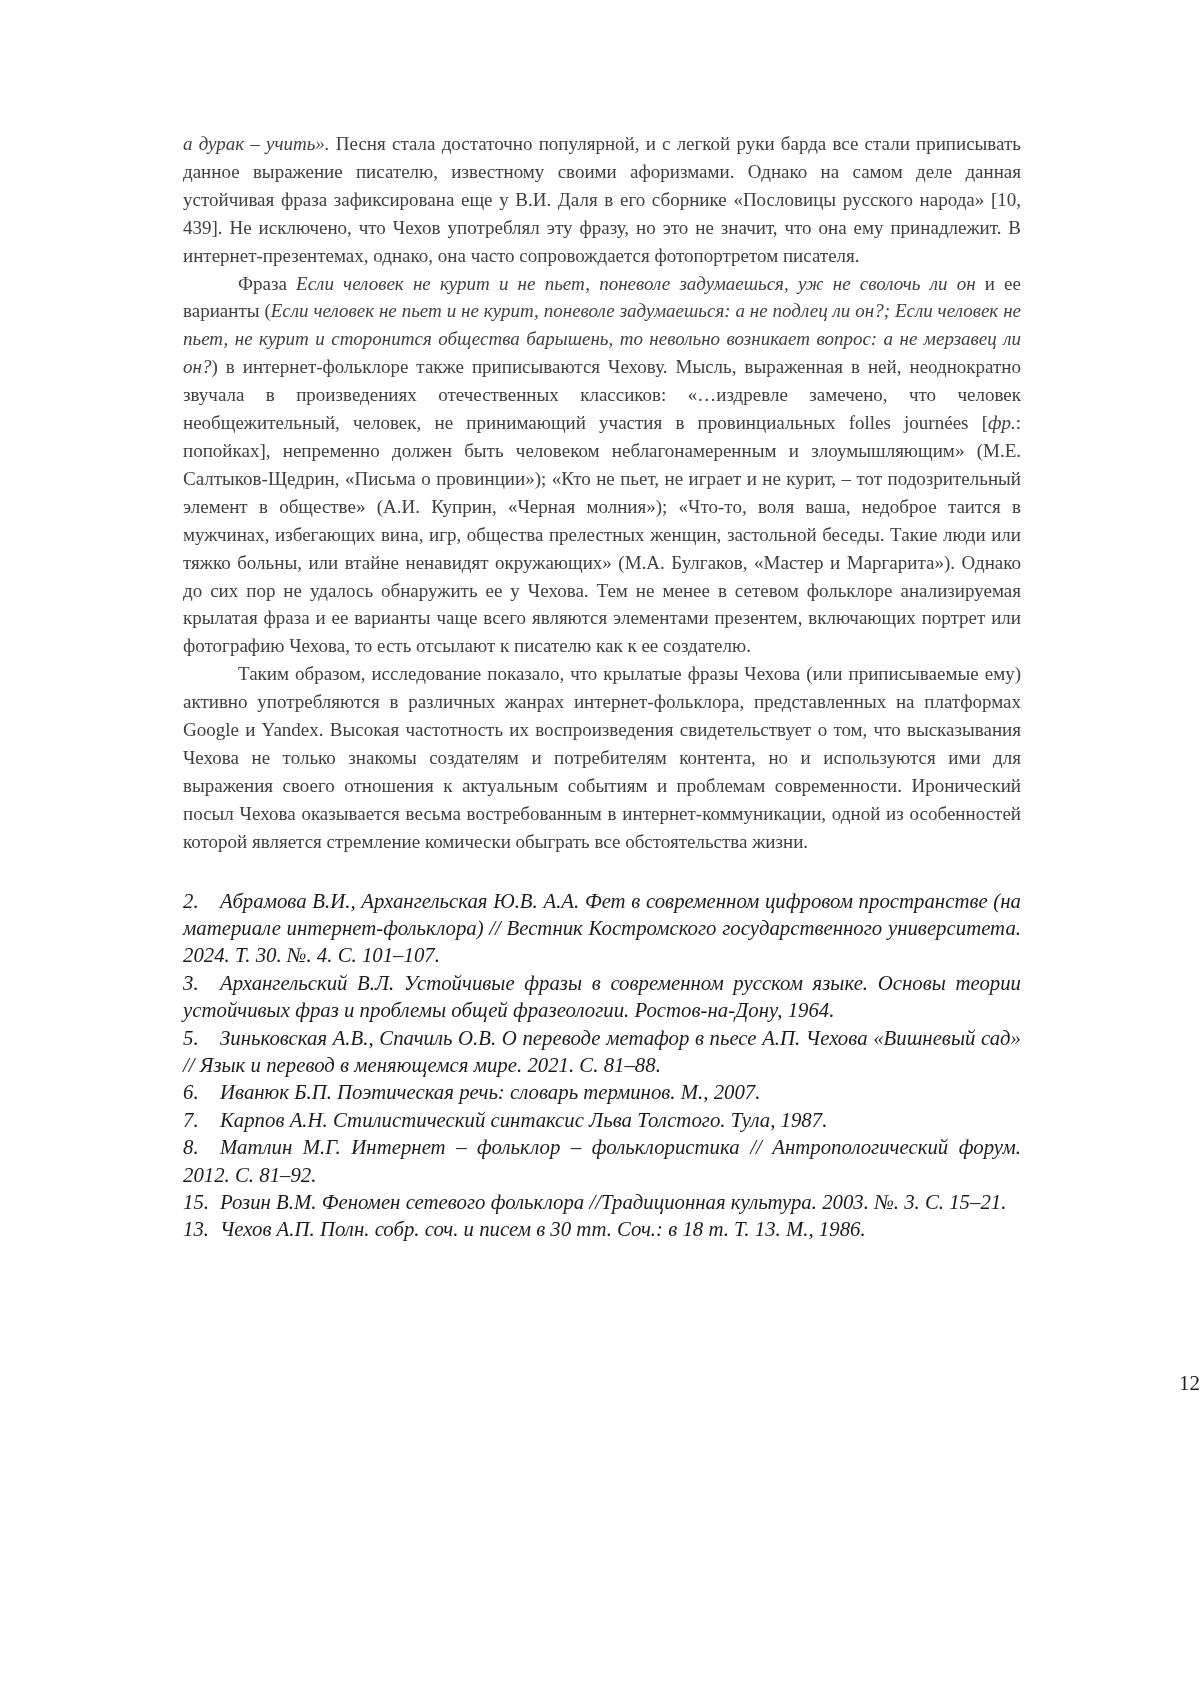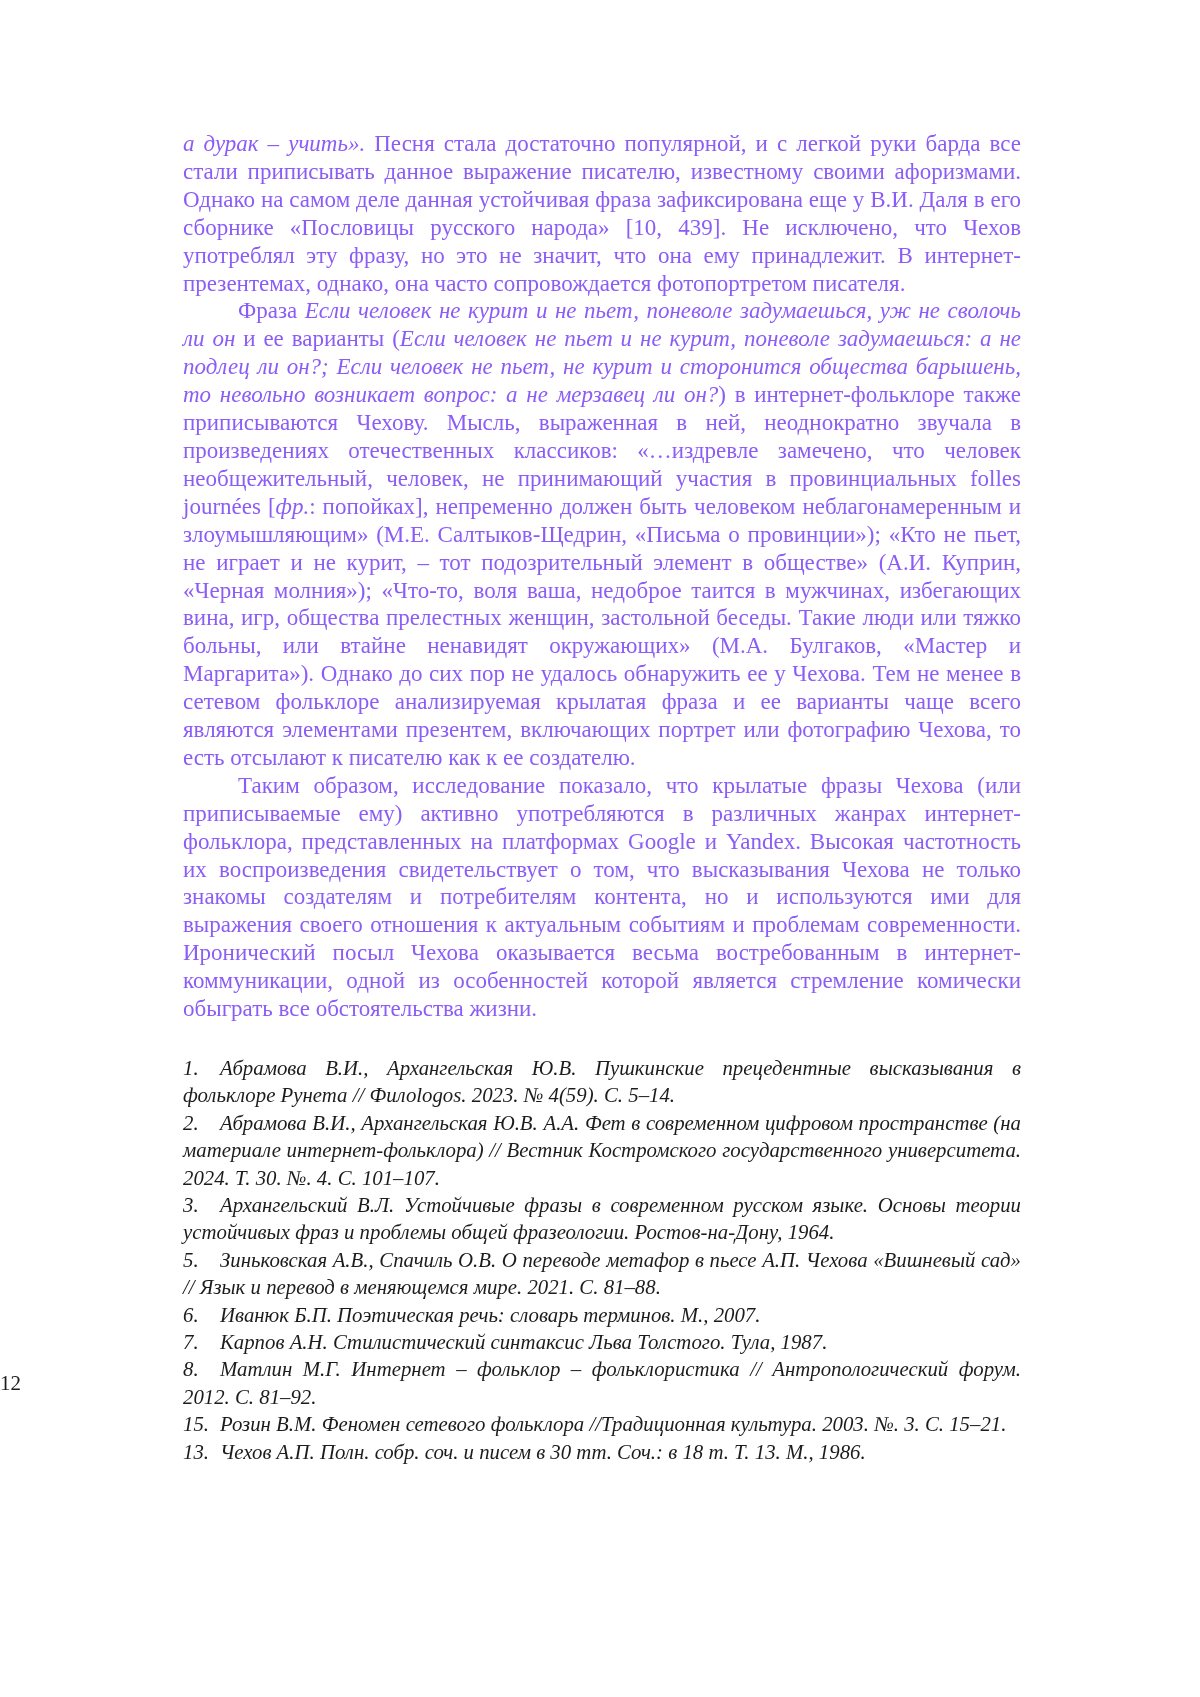--- a/index.html
+++ b/index.html
@@ -17,24 +17,24 @@
     overflow: hidden;
   }
   .content {
     position: absolute;
     left: 183px;
     top: 130px;
     width: 838px;
   }
   .para {
     margin: 0;
-    font-size: 23px;
+    font-size: 19px;
     line-height: 27.9px;
     text-align: justify;
-    color: #8b5cf6;
+    color: #404040;
   }
   .para.indent { text-indent: 55px; }
   .para em { font-style: italic; }
   .refs { margin-top: 31px; }
   .ref {
     margin: 0;
     font-size: 20.8px;
     line-height: 27.4px;
     font-style: italic;
     text-align: justify;
@@ -43,37 +43,36 @@
   .ref-num {
     display: inline-block;
     min-width: 37px;
     font-style: italic;
   }
   .page-number {
     position: absolute;
     top: 1371px;
     left: 0;
     width: 100%;
-    text-align: left;
+    text-align: right;
     font-size: 21px;
     color: #1c1c1c;
   }
 </style>
 </head>
 <body>
 
 <div class="page">
   <div class="content">
     <div>
         <p class="para"><em>а дурак – учить».</em><span> Песня стала достаточно популярной, и с легкой руки барда все стали приписывать данное выражение писателю, известному своими афоризмами. Однако на самом деле данная устойчивая фраза зафиксирована еще у В.И. Даля в его сборнике «Пословицы русского народа» [10, 439]. Не исключено, что Чехов употреблял эту фразу, но это не значит, что она ему принадлежит. В интернет-презентемах, однако, она часто сопровождается фотопортретом писателя.</span></p>
         <p class="para indent"><span>Фраза </span><em>Если человек не курит и не пьет, поневоле задумаешься, уж не сволочь ли он</em><span> и ее варианты (</span><em>Если человек не пьет и не курит, поневоле задумаешься: а не подлец ли он?; Если человек не пьет, не курит и сторонится общества барышень, то невольно возникает вопрос: а не мерзавец ли он?</em><span>) в интернет-фольклоре также приписываются Чехову. Мысль, выраженная в ней, неоднократно звучала в произведениях отечественных классиков: «…издревле замечено, что человек необщежительный, человек, не принимающий участия в провинциальных folles journées [</span><em>фр.</em><span>: попойках], непременно должен быть человеком неблагонамеренным и злоумышляющим» (М.Е. Салтыков-Щедрин, «Письма о провинции»); «Кто не пьет, не играет и не курит, – тот подозрительный элемент в обществе» (А.И. Куприн, «Черная молния»); «Что-то, воля ваша, недоброе таится в мужчинах, избегающих вина, игр, общества прелестных женщин, застольной беседы. Такие люди или тяжко больны, или втайне ненавидят окружающих» (М.А. Булгаков, «Мастер и Маргарита»). Однако до сих пор не удалось обнаружить ее у Чехова. Тем не менее в сетевом фольклоре анализируемая крылатая фраза и ее варианты чаще всего являются элементами презентем, включающих портрет или фотографию Чехова, то есть отсылают к писателю как к ее создателю.</span></p>
         <p class="para indent"><span>Таким образом, исследование показало, что крылатые фразы Чехова (или приписываемые ему) активно употребляются в различных жанрах интернет-фольклора, представленных на платформах Google и Yandex. Высокая частотность их воспроизведения свидетельствует о том, что высказывания Чехова не только знакомы создателям и потребителям контента, но и используются ими для выражения своего отношения к актуальным событиям и проблемам современности. Иронический посыл Чехова оказывается весьма востребованным в интернет-коммуникации, одной из особенностей которой является стремление комически обыграть все обстоятельства жизни.</span></p>
       </div>
     <div class="refs">
-        <p class="ref"><span class="ref-num">1.</span><span>Абрамова В.И., Архангельская Ю.В. Пушкинские прецедентные высказывания в фольклоре Рунета // Филоlogos. 2023. № 4(59). С. 5–14.</span></p>
         <p class="ref"><span class="ref-num">2.</span><span>Абрамова В.И., Архангельская Ю.В. А.А. Фет в современном цифровом пространстве (на материале интернет-фольклора) // Вестник Костромского государственного университета. 2024. Т. 30. №. 4. С. 101–107.</span></p>
         <p class="ref"><span class="ref-num">3.</span><span>Архангельский В.Л. Устойчивые фразы в современном русском языке. Основы теории устойчивых фраз и проблемы общей фразеологии. Ростов-на-Дону, 1964.</span></p>
         <p class="ref"><span class="ref-num">5.</span><span>Зиньковская А.В., Спачиль О.В. О переводе метафор в пьесе А.П. Чехова «Вишневый сад» // Язык и перевод в меняющемся мире. 2021. С. 81–88.</span></p>
         <p class="ref"><span class="ref-num">6.</span><span>Иванюк Б.П. Поэтическая речь: словарь терминов. М., 2007.</span></p>
         <p class="ref"><span class="ref-num">7.</span><span>Карпов А.Н. Стилистический синтаксис Льва Толстого. Тула, 1987.</span></p>
         <p class="ref"><span class="ref-num">8.</span><span>Матлин М.Г. Интернет – фольклор – фольклористика // Антропологический форум. 2012. С. 81–92.</span></p>
         <p class="ref"><span class="ref-num">15.</span><span>Розин В.М. Феномен сетевого фольклора //Традиционная культура. 2003. №. 3. С. 15–21.</span></p>
         <p class="ref"><span class="ref-num">13.</span><span>Чехов А.П. Полн. собр. соч. и писем в 30 тт. Соч.: в 18 т. Т. 13. М., 1986.</span></p>
       </div>
   </div>

